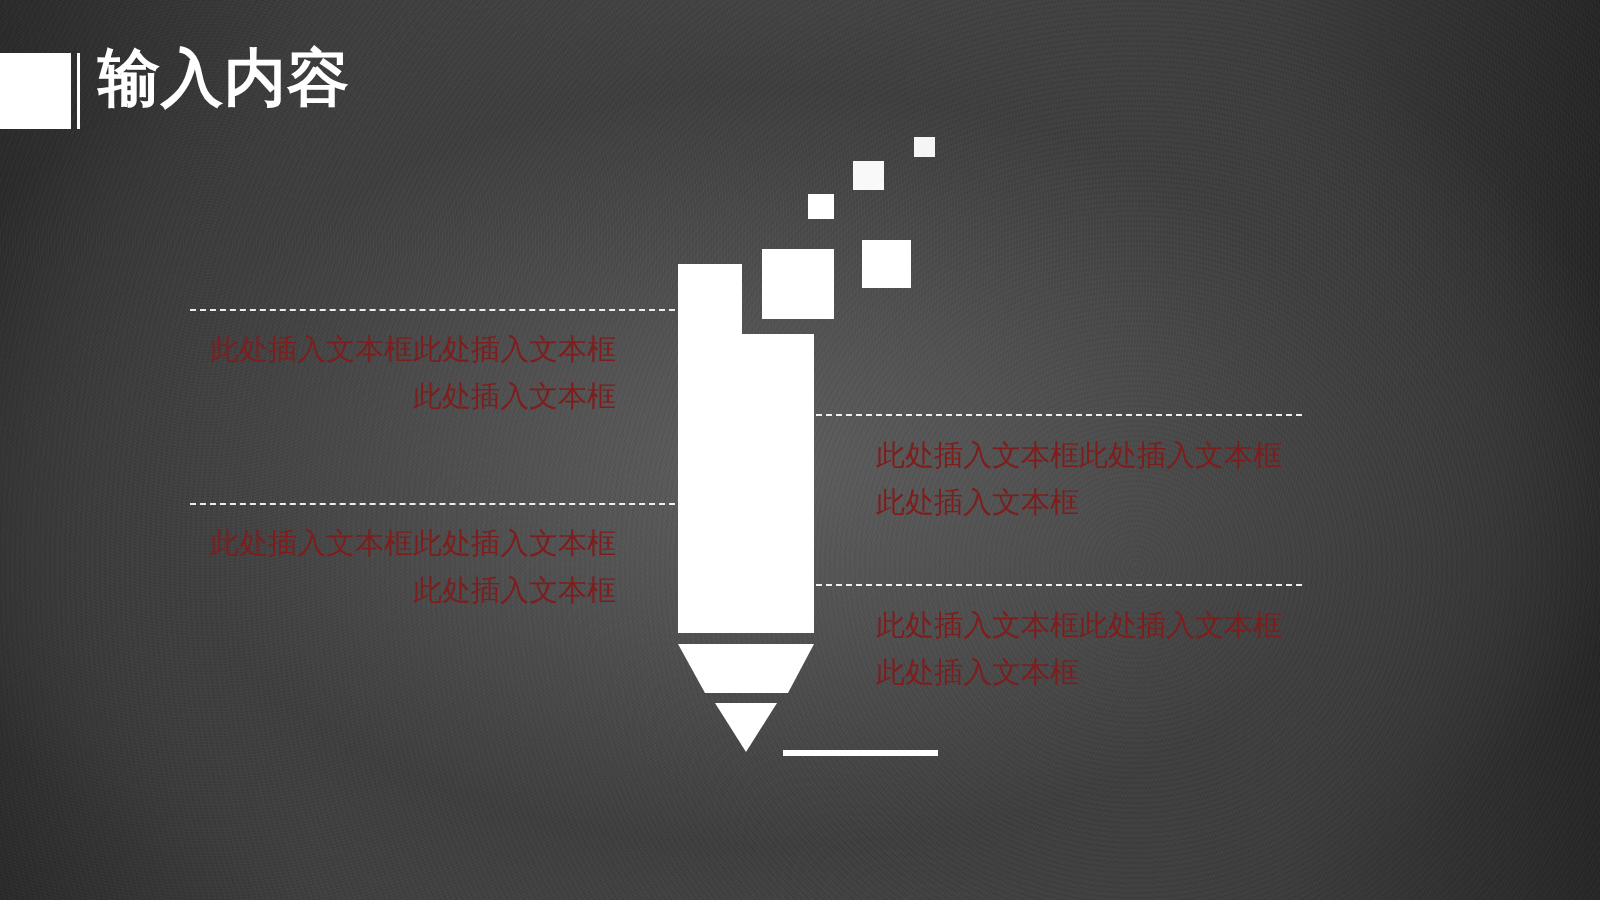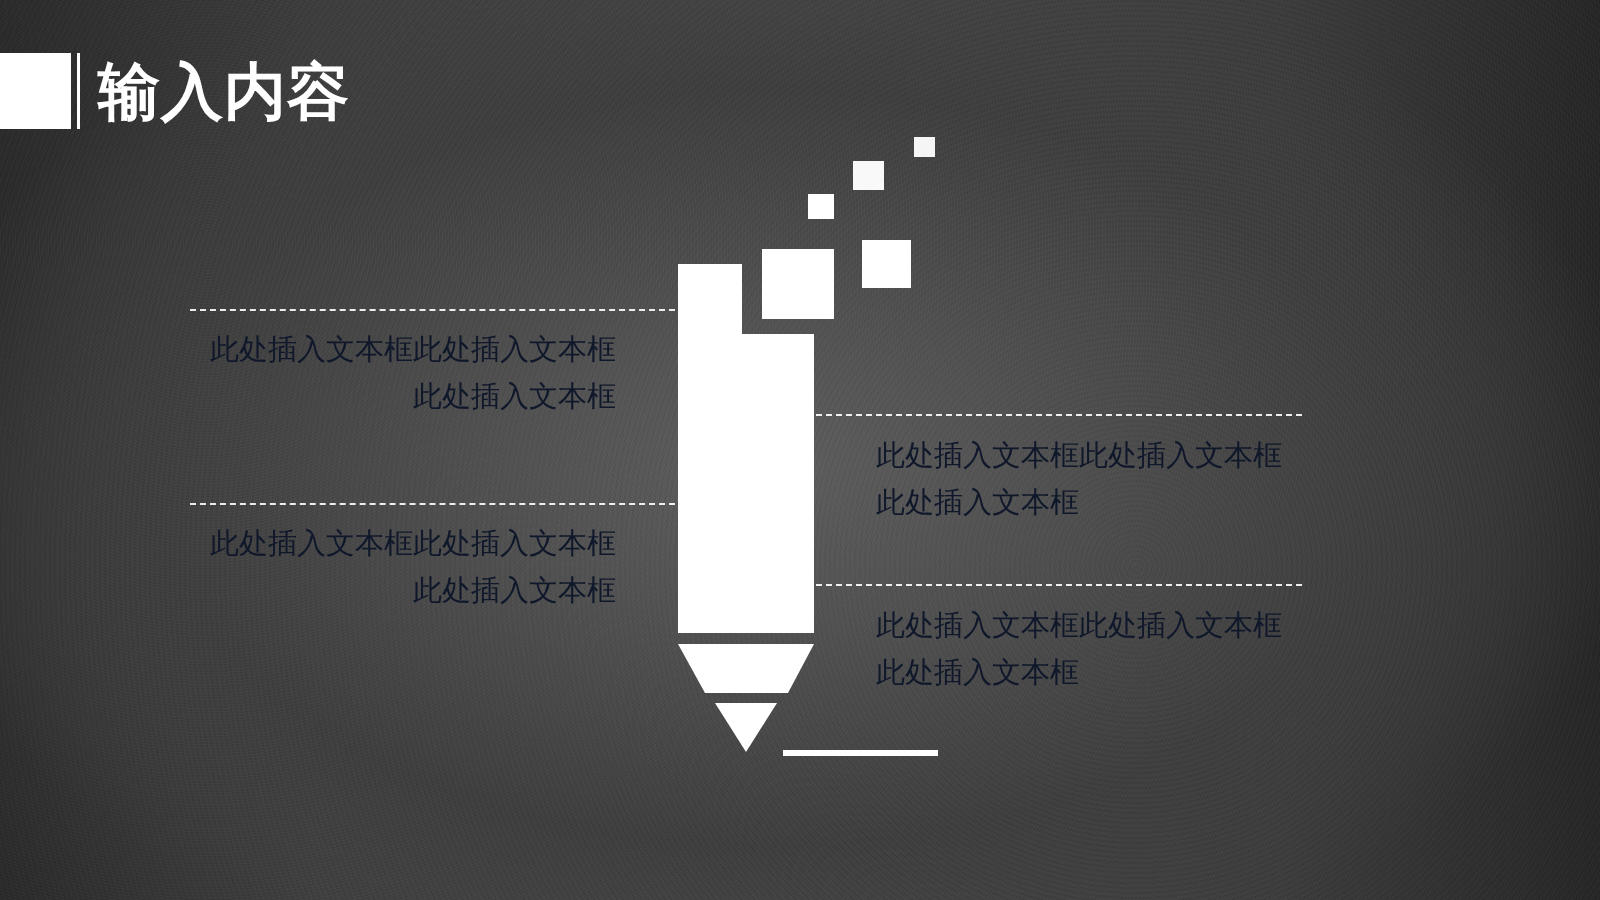--- a/index.html
+++ b/index.html
@@ -17,31 +17,31 @@
       repeating-radial-gradient(circle at 13% 27%, rgba(255,255,255,0.05) 0 1px, rgba(0,0,0,0.05) 1px 3px),
       repeating-radial-gradient(circle at 71% 63%, rgba(0,0,0,0.06) 0 2px, rgba(255,255,255,0.03) 2px 5px);
   }
   .abs { position:absolute; }
   .white { background:#ffffff; }
 
   
   .title-block { left:0; top:53px; width:71px; height:76px; }
   .title-bar { left:77px; top:53px; width:3px; height:76px; }
   .title {
-    left:98px; top:54px; color:#fff; font-size:62px; font-weight:bold;
+    left:98px; top:40px; color:#fff; font-size:62px; font-weight:bold;
     line-height:76px; letter-spacing:1px; white-space:nowrap;
     font-family: "DejaVu Sans", "Liberation Sans", sans-serif;
   }
 
   
   .dash { height:0; border-top:2px dashed rgba(255,255,255,0.9); }
 
   
   .txt {
-    color:#0f172a; font-size:29px; line-height:47px; white-space:nowrap;
+    color:#7f1d1d; font-size:29px; line-height:47px; white-space:nowrap;
     font-family: "DejaVu Sans", "Liberation Sans", sans-serif;
   }
   .txt-right { text-align:right; }
   .txt-left { text-align:left; }
 
   svg.pencil { position:absolute; left:0; top:0; }
 </style>
 </head>
 <body>
 

